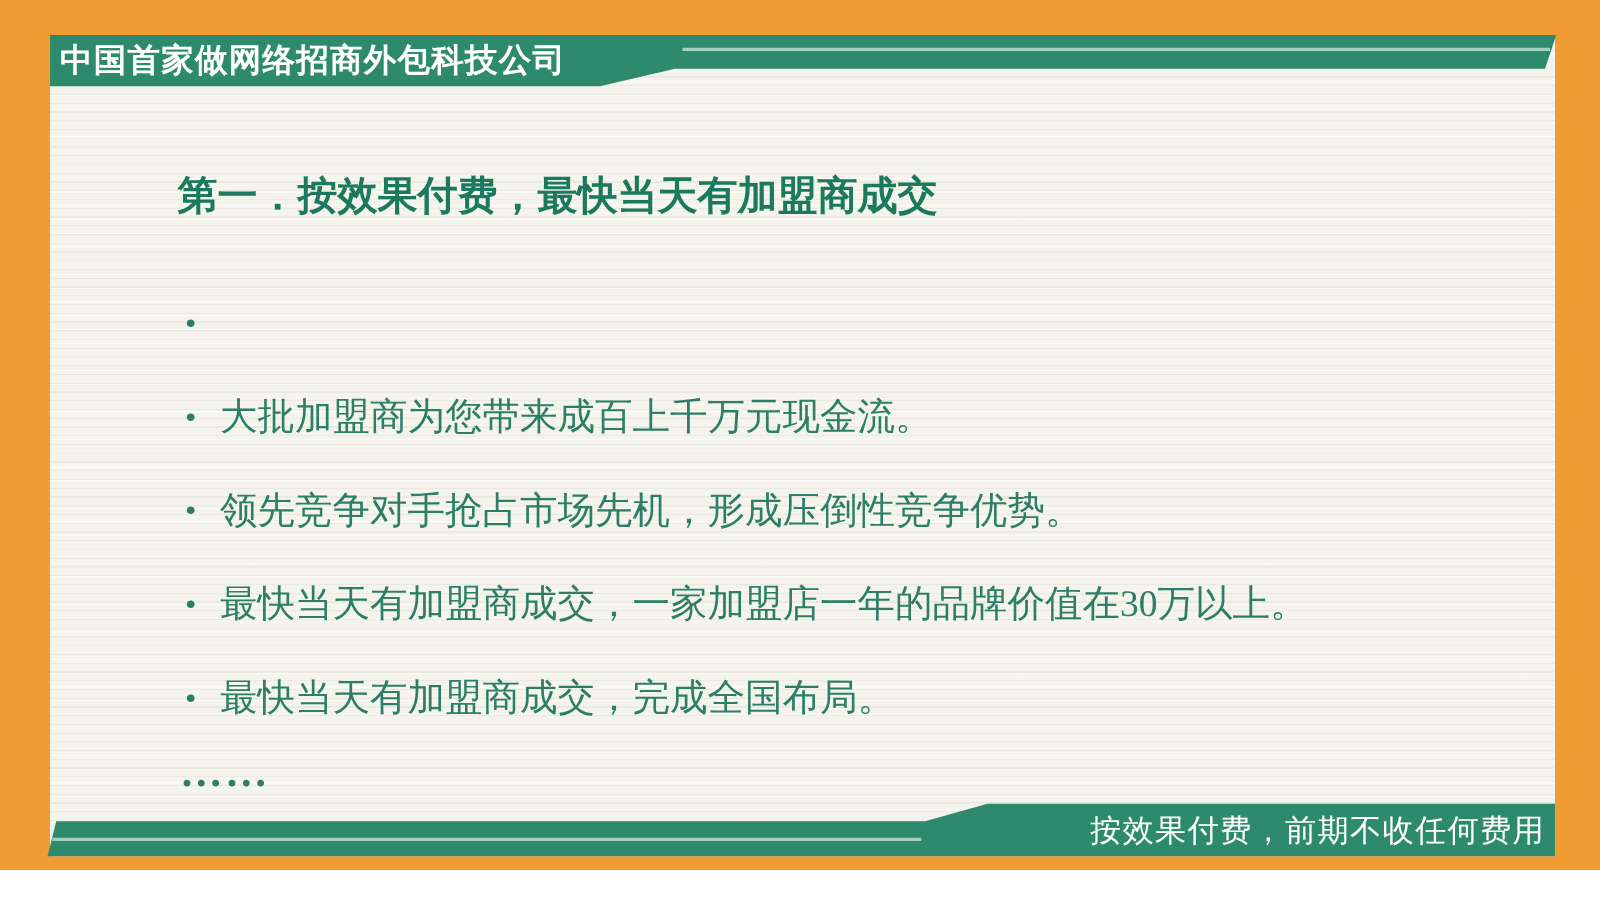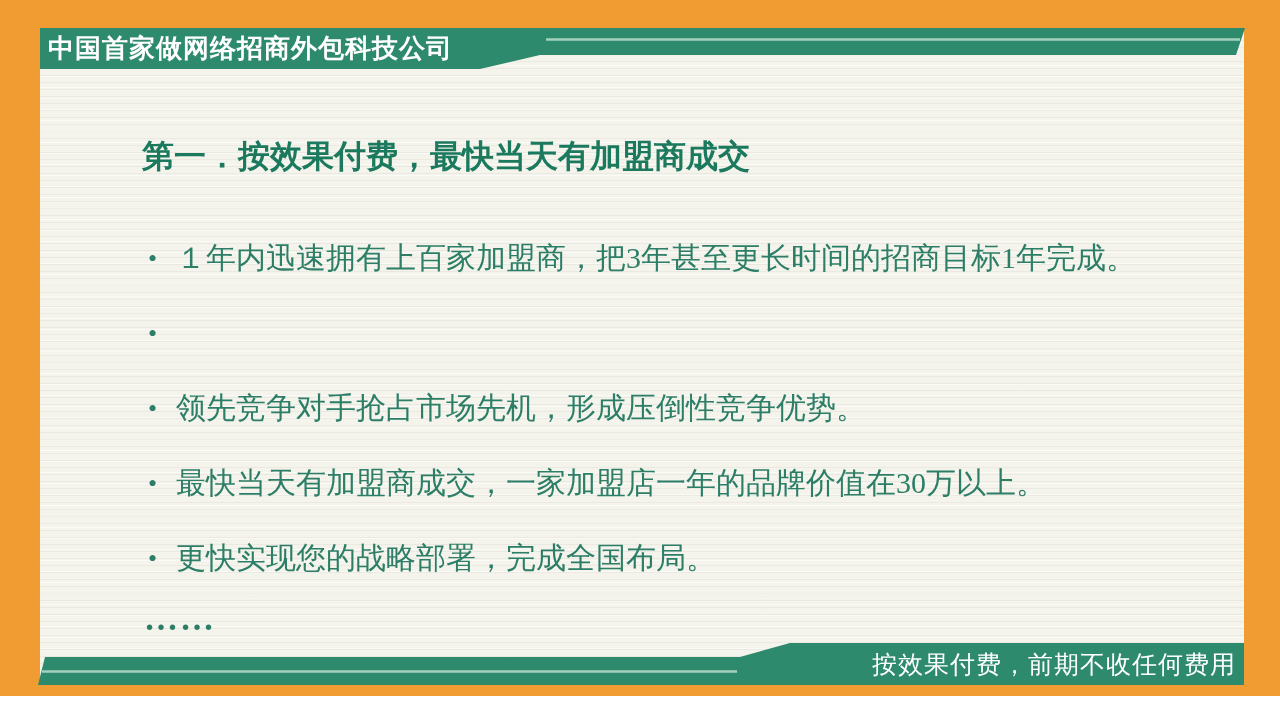--- a/index.html
+++ b/index.html
@@ -98,36 +98,36 @@
     <line class="stripe" x1="42" y1="671.5" x2="737" y2="671.5"></line>
   </svg>
 
   <div class="top-banner-label">中国首家做网络招商外包科技公司</div>
 
   <div class="page-title">第一．按效果付费，最快当天有加盟商成交</div>
 
   <ul class="bullet-list">
     <li>
       <span class="bullet-dot">•</span>
-      <span>１年内迅速拥有上百家加盟商，把3年甚至更长时间的招商目标1年完成。</span>
     </li>
     <li>
       <span class="bullet-dot">•</span>
+      <span>大批加盟商为您带来成百上千万元现金流。</span>
     </li>
     <li>
       <span class="bullet-dot">•</span>
       <span>领先竞争对手抢占市场先机，形成压倒性竞争优势。</span>
     </li>
     <li>
       <span class="bullet-dot">•</span>
       <span>最快当天有加盟商成交，一家加盟店一年的品牌价值在30万以上。</span>
     </li>
     <li>
       <span class="bullet-dot">•</span>
-      <span>更快实现您的战略部署，完成全国布局。</span>
+      <span>最快当天有加盟商成交，完成全国布局。</span>
     </li>
   </ul>
 
   <div class="ellipsis-row">……</div>
 
   <div class="bottom-banner-label">按效果付费，前期不收任何费用</div>
 
 </div>
 
 </body></html>

